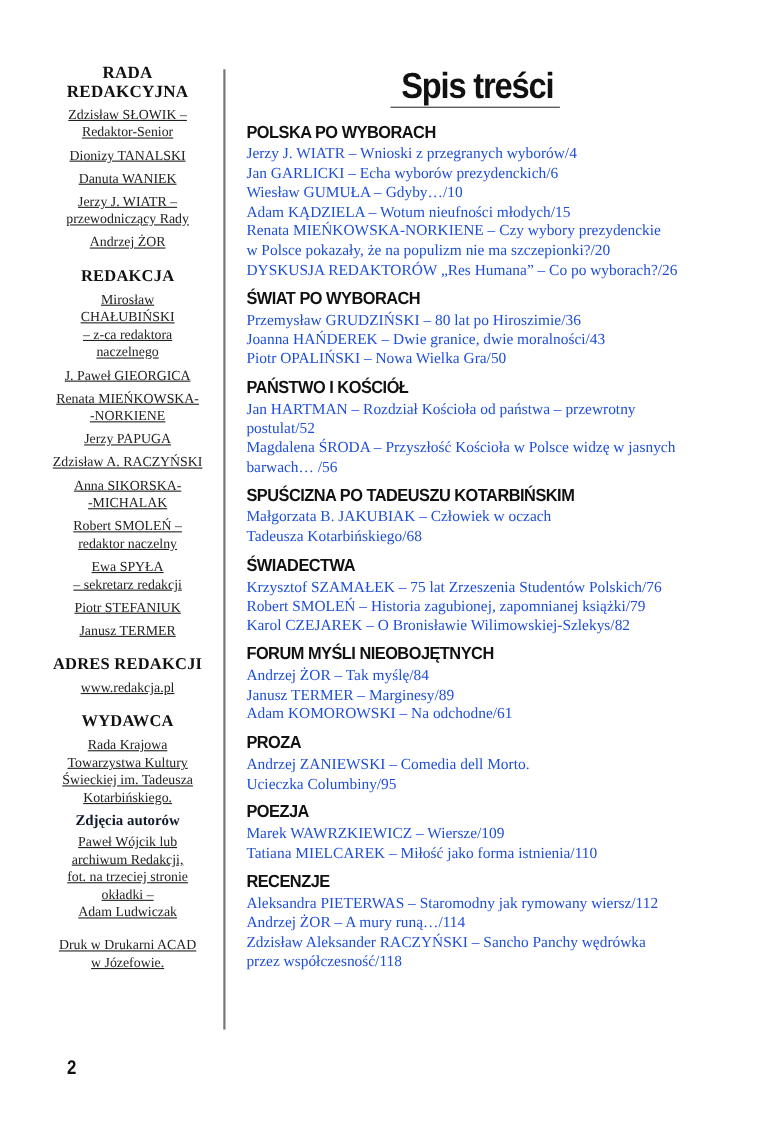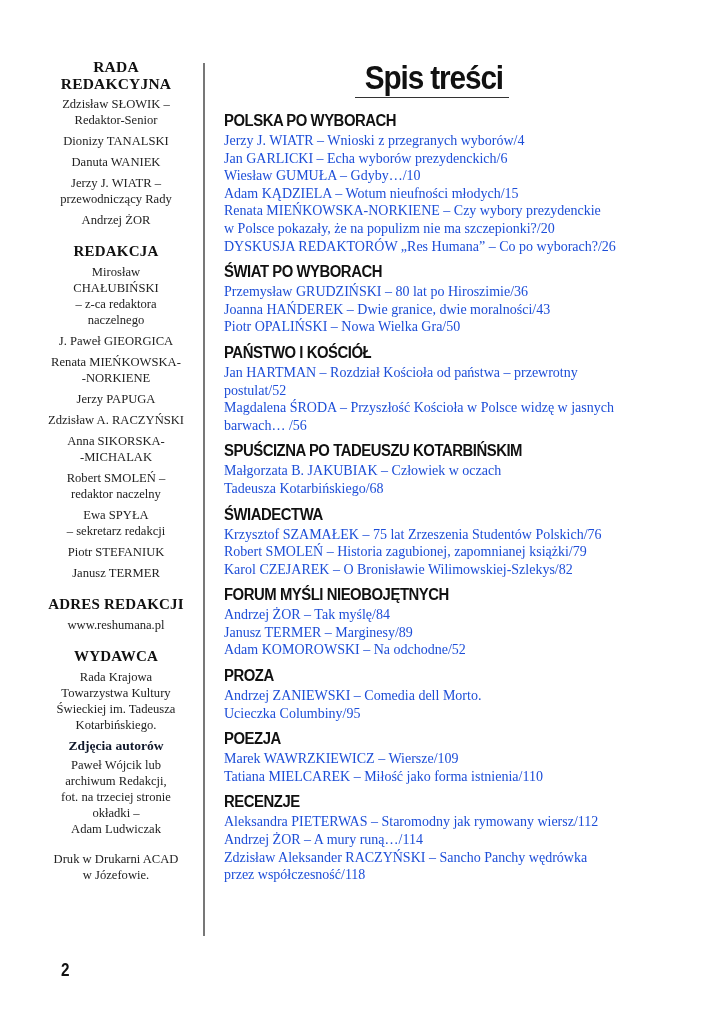--- a/index.html
+++ b/index.html
@@ -11,21 +11,21 @@
     text-align: center;
     font-family: "Liberation Serif", "DejaVu Serif", serif;
     font-size: 12.6px; line-height: 16px; color: #222;
   }
   #left-col .sec-title {
     font-weight: bold; font-size: 15px; line-height: 17px; letter-spacing: 0.2px;
     color: #111; margin-bottom: 4px;
   }
   #left-col .sec-title.big { font-size: 15.5px; }
   #left-col .sub-title { font-weight: bold; font-size: 13.5px; color: #0f172a; margin: 2px 0 3px; }
-  #left-col .entry { margin-bottom: 5px; white-space: pre-line; }
+  #left-col .entry { margin-bottom: 5px; white-space: pre-line; text-decoration: underline; }
   #left-col .section { margin-bottom: 15px; }
   #left-col .addr { white-space: pre-line; margin-bottom: 5px; }
 
   
   #divider {
     position: absolute; left: 203px; top: 63px; width: 2px; height: 873px; background: #777;
   }
 
   
   #right-col {
@@ -95,21 +95,21 @@
     <div class="entry">Robert SMOLEŃ –
 redaktor naczelny</div>
     <div class="entry">Ewa SPYŁA
 – sekretarz redakcji</div>
     <div class="entry">Piotr STEFANIUK</div>
     <div class="entry">Janusz TERMER</div>
   </div>
 
   <div class="section">
     <div class="sec-title">ADRES REDAKCJI</div>
-    <div class="entry">www.reshumana.pl</div>
+    <div class="entry">www.redakcja.pl</div>
   </div>
 
   <div class="section">
     <div class="sec-title">WYDAWCA</div>
     <div class="entry">Rada Krajowa
 Towarzystwa Kultury
 Świeckiej im. Tadeusza
 Kotarbińskiego.</div>
     <div class="sub-title">Zdjęcia autorów</div>
     <div class="entry">Paweł Wójcik lub
@@ -168,21 +168,21 @@
       <div class="toc-heading">ŚWIADECTWA</div>
       <div class="toc-entry">Krzysztof SZAMAŁEK – 75 lat Zrzeszenia Studentów Polskich/76</div>
       <div class="toc-entry">Robert SMOLEŃ – Historia zagubionej, zapomnianej książki/79</div>
       <div class="toc-entry">Karol CZEJAREK – O Bronisławie Wilimowskiej-Szlekys/82</div>
     </div>
 
     <div class="toc-section">
       <div class="toc-heading">FORUM MYŚLI NIEOBOJĘTNYCH</div>
       <div class="toc-entry">Andrzej ŻOR – Tak myślę/84</div>
       <div class="toc-entry">Janusz TERMER – Marginesy/89</div>
-      <div class="toc-entry">Adam KOMOROWSKI – Na odchodne/52</div>
+      <div class="toc-entry">Adam KOMOROWSKI – Na odchodne/61</div>
     </div>
 
     <div class="toc-section">
       <div class="toc-heading">PROZA</div>
       <div class="toc-entry">Andrzej ZANIEWSKI – Comedia dell Morto.
 Ucieczka Columbiny/95</div>
     </div>
 
     <div class="toc-section">
       <div class="toc-heading">POEZJA</div>

